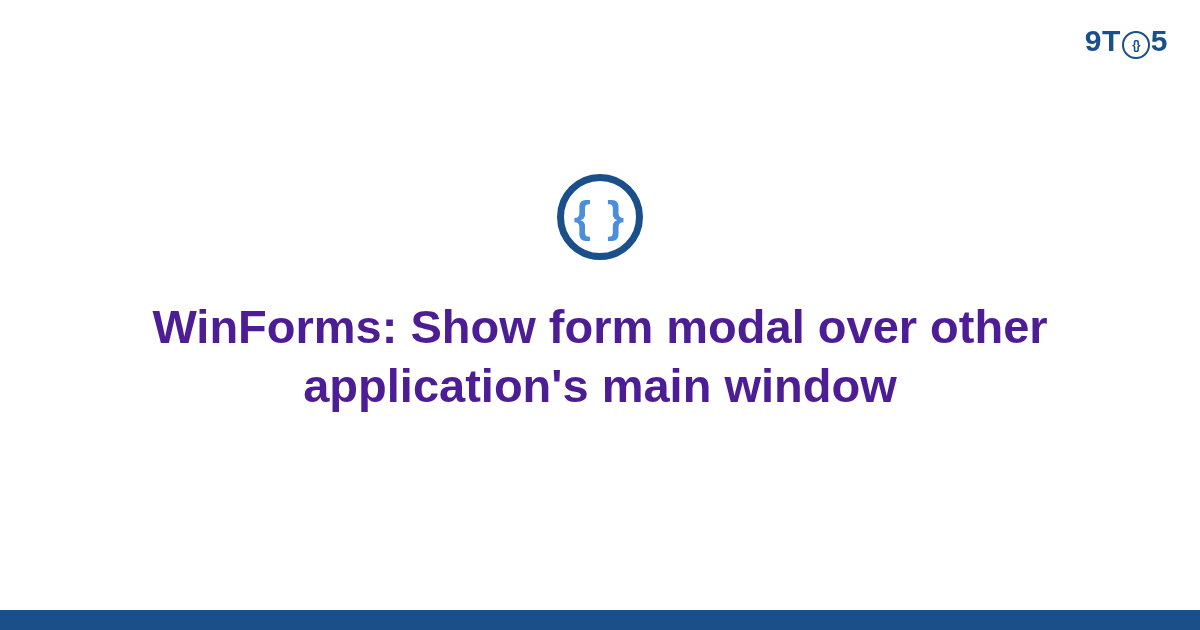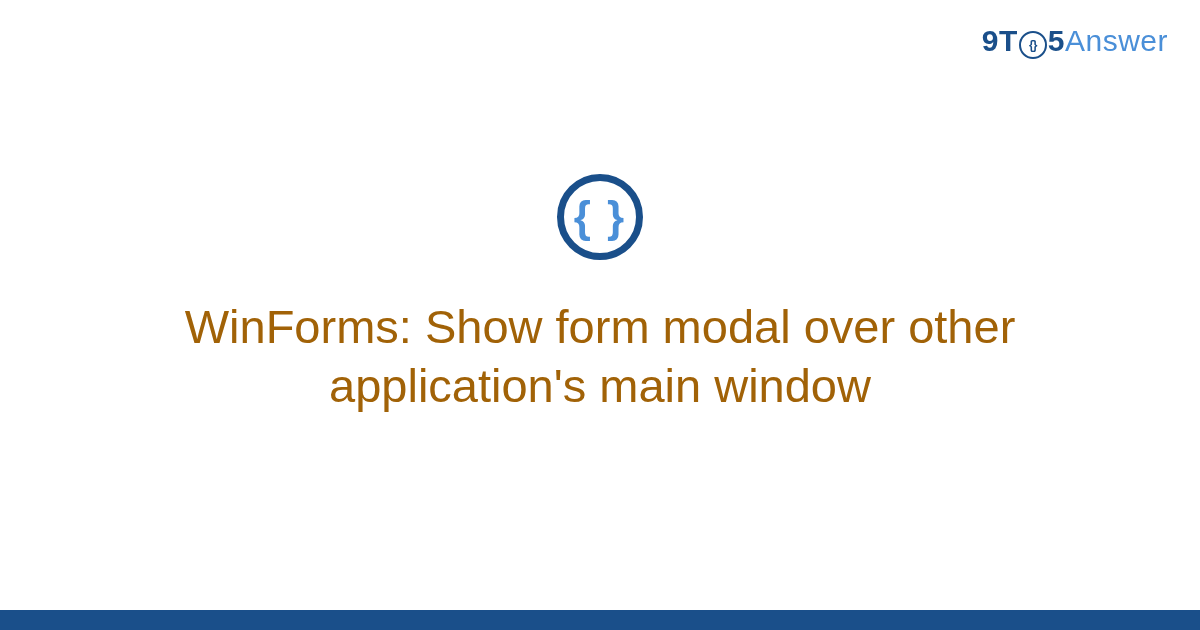--- a/index.html
+++ b/index.html
@@ -79,22 +79,22 @@
     }
     .icon-braces {
       font-size: 44px;
       font-weight: 700;
       color: #4a8fd8;
       letter-spacing: 2px;
       font-family: "Arial", sans-serif;
     }
     .title {
       font-size: 47px;
-      font-weight: 400;
-      color: #a16207;
+      font-weight: 700;
+      color: #4c1d95;
       text-align: center;
       line-height: 1.25;
       max-width: 980px;
       padding: 0 40px;
     }
     .footer-bar {
       position: absolute;
       bottom: 0;
       left: 0;
       width: 100%;
@@ -104,21 +104,20 @@
   </style>
 </head>
 <body>
 
 <div class="header-logo">
   <span class="logo-pre">9T</span>
   <span class="logo-clock">
     <span class="logo-clock-inner">{}</span>
   </span>
   <span class="logo-post">5</span>
-  <span class="logo-answer">Answer</span>
 </div>
 
 <div class="content">
   <div class="icon-circle">
     <span class="icon-braces">{ }</span>
   </div>
   <h1 class="title">WinForms: Show form modal over other application's main window</h1>
 </div>
 
 <div class="footer-bar"></div>

